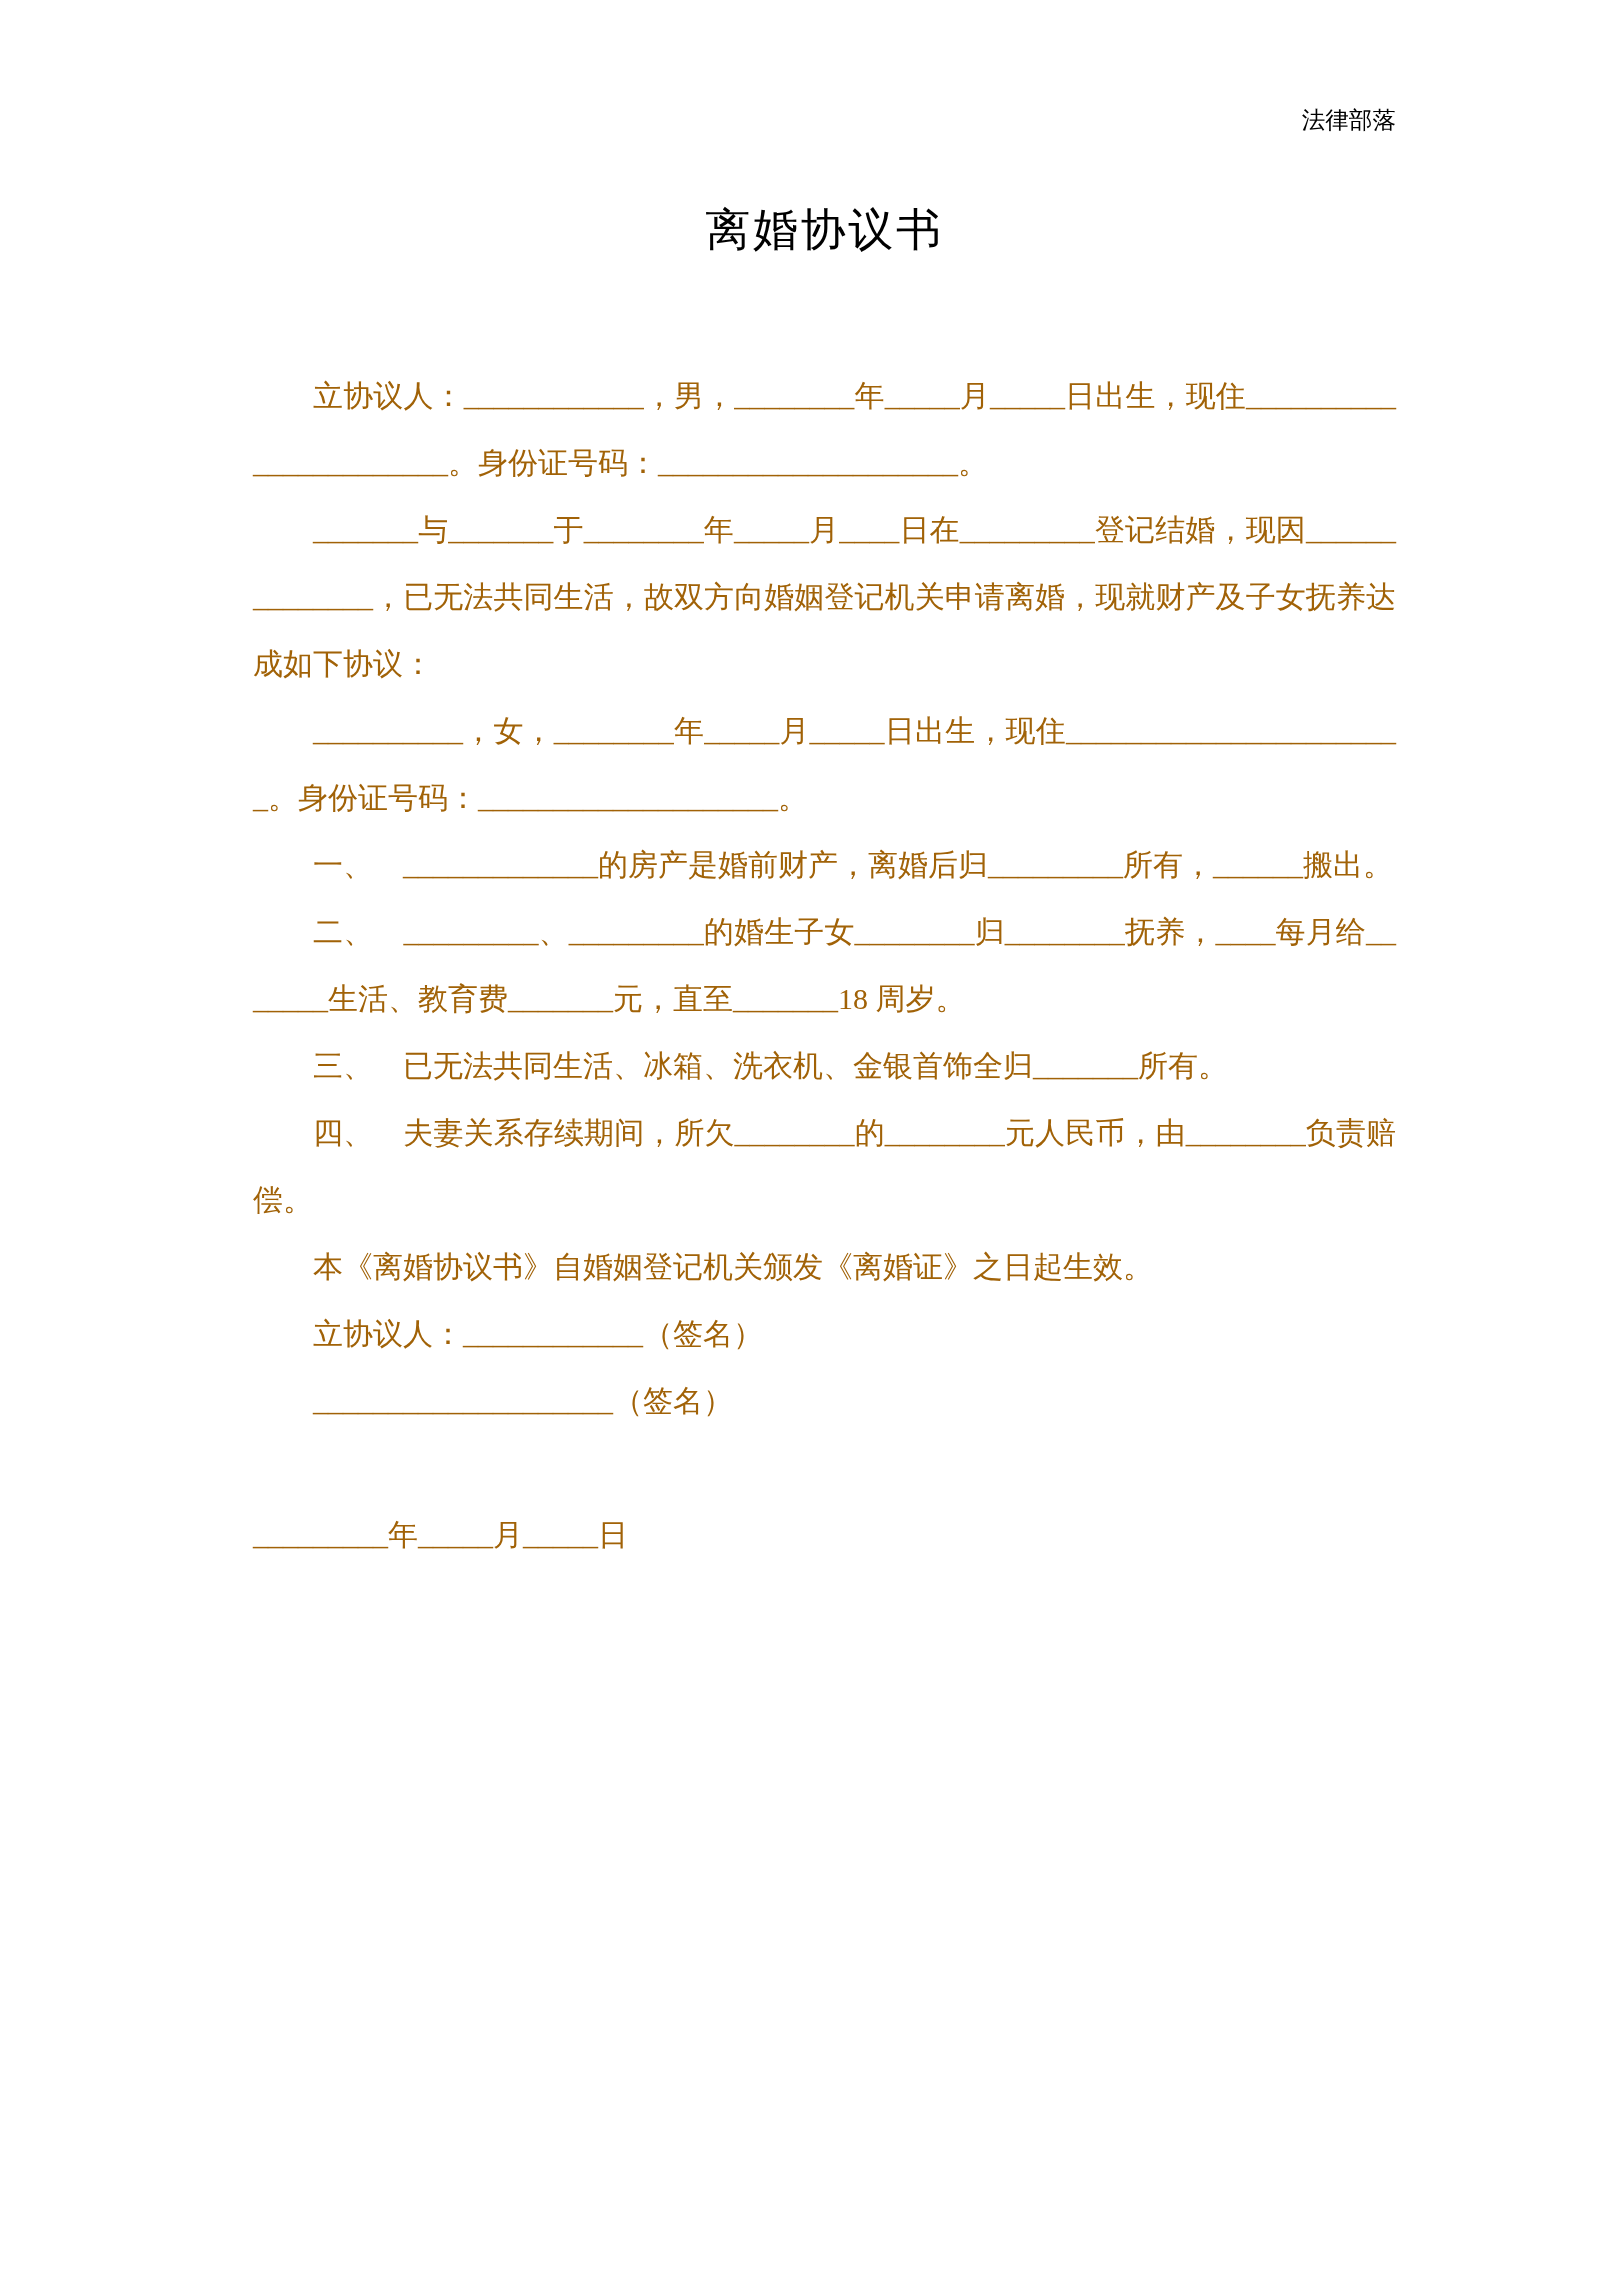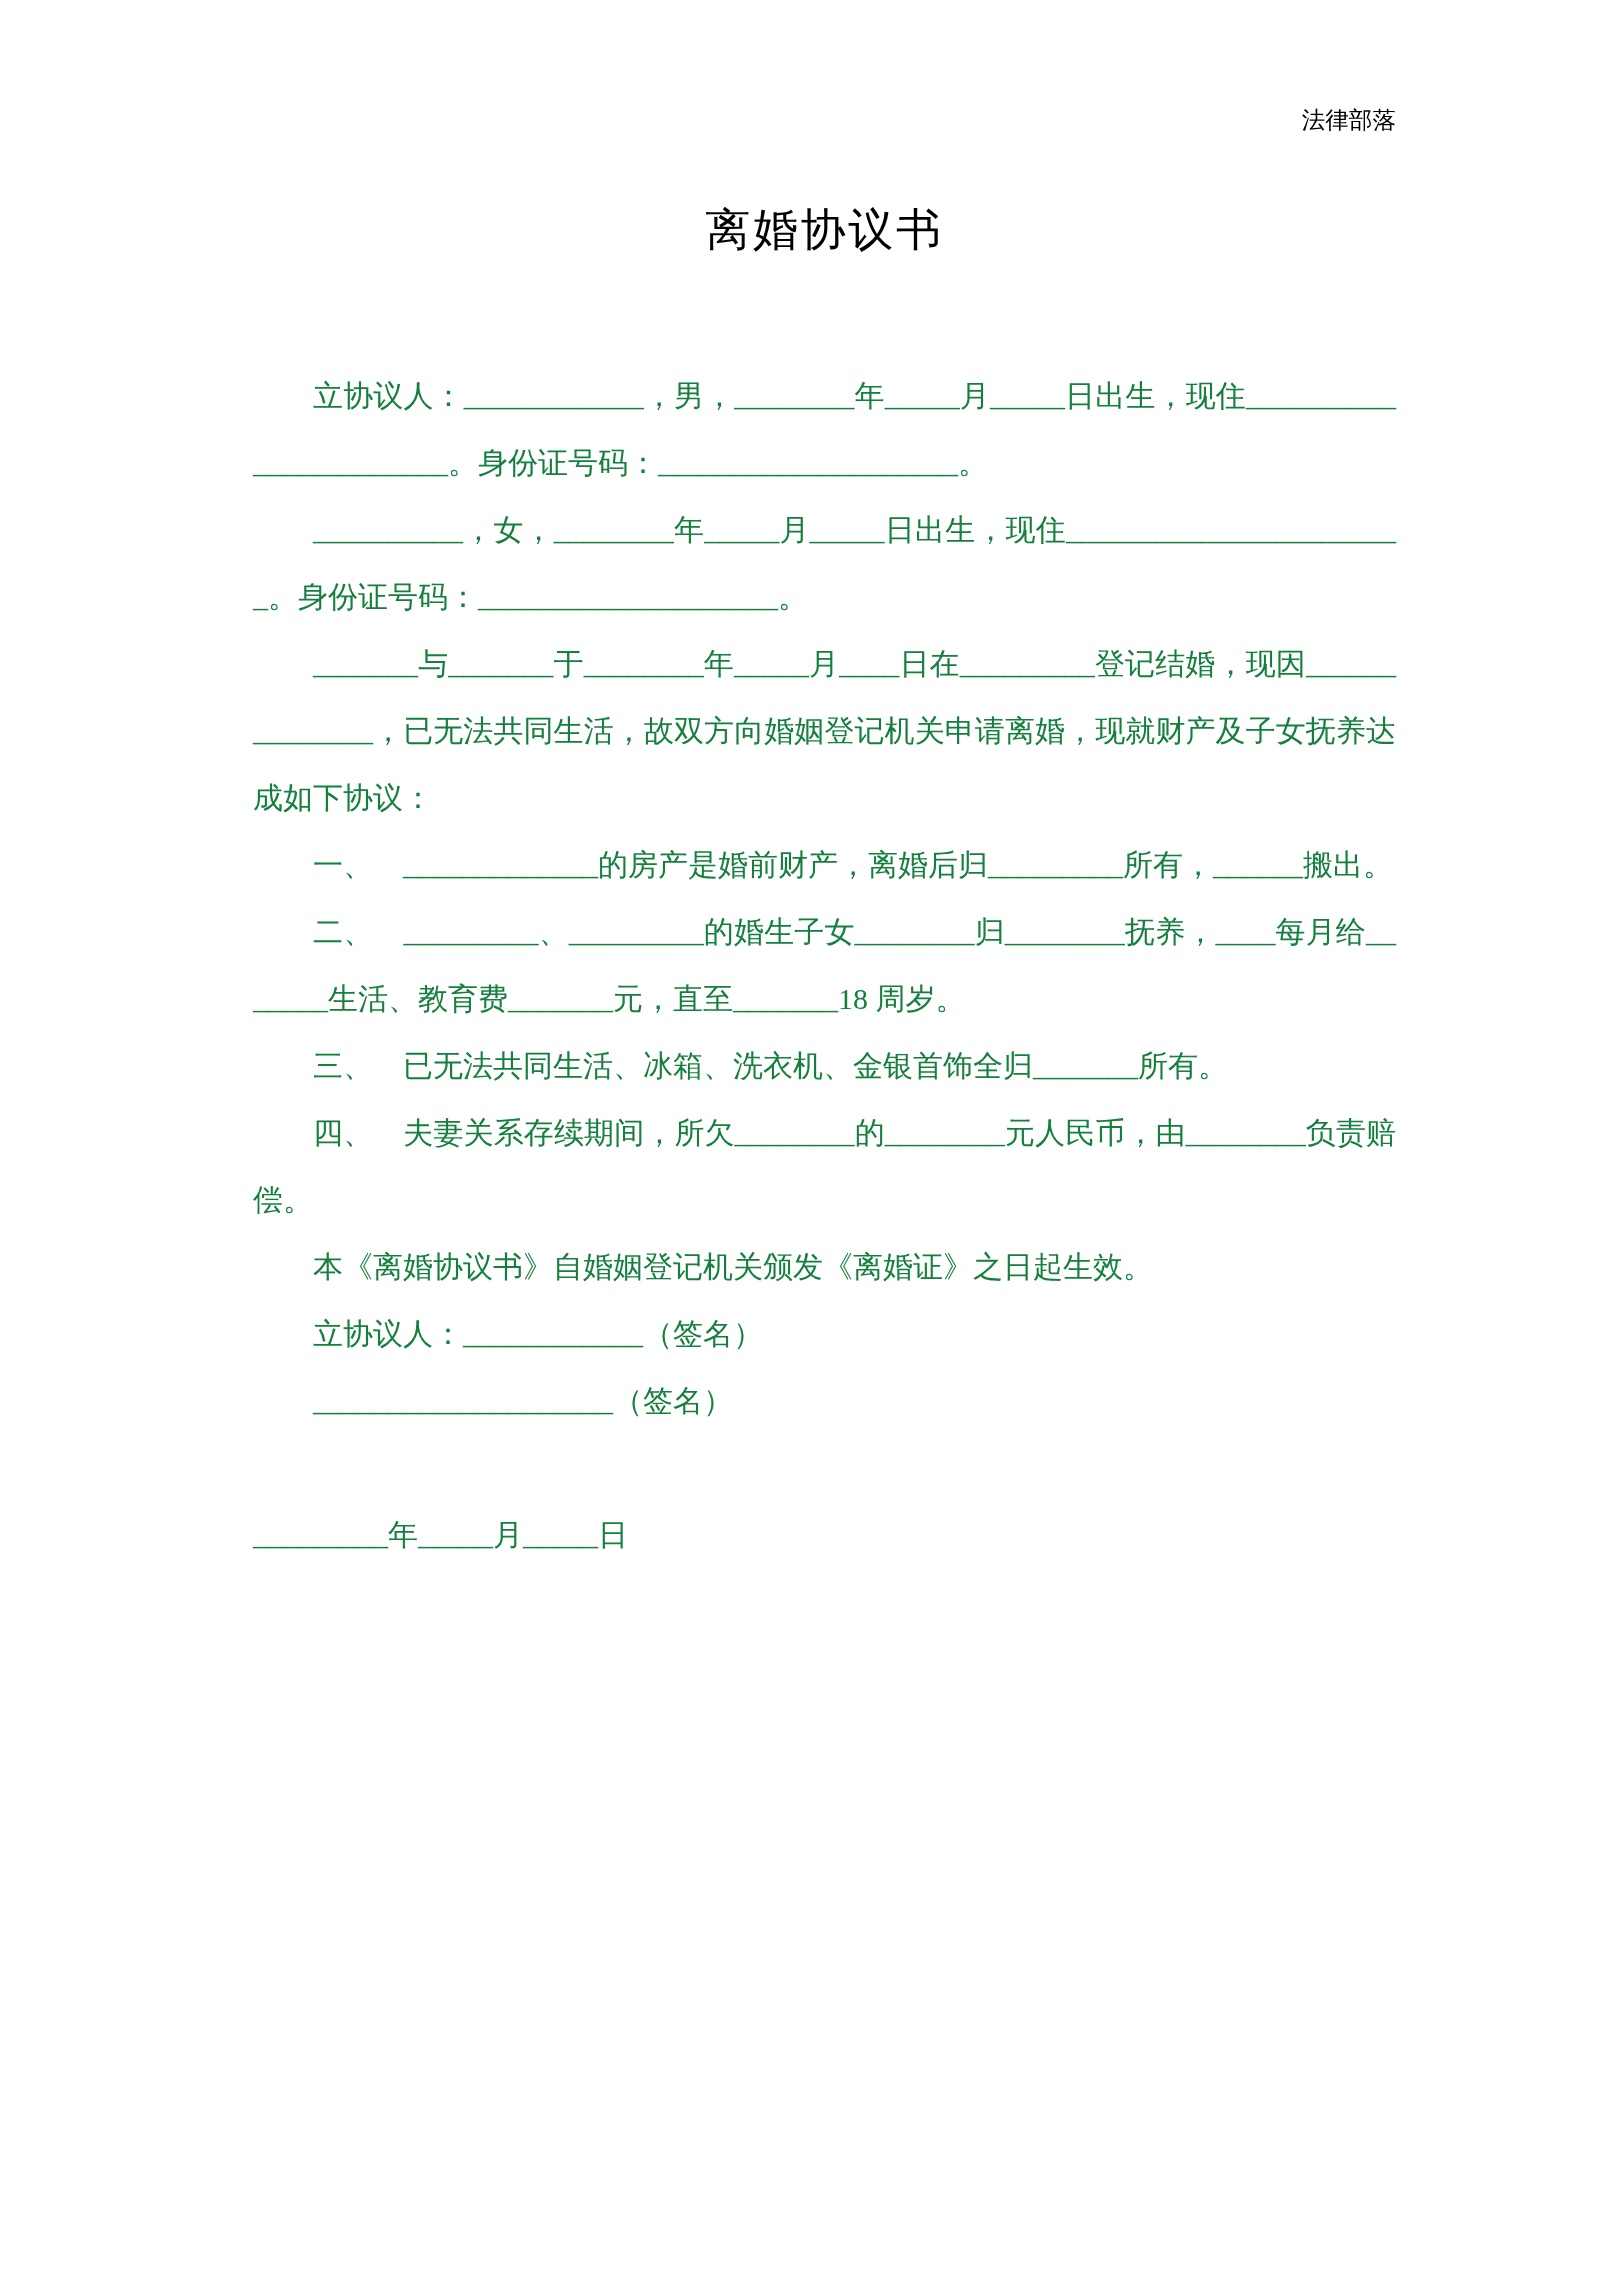--- a/index.html
+++ b/index.html
@@ -29,21 +29,21 @@
     font-size: 45px;
     font-weight: 400;
     letter-spacing: 2.7px;
     color: #000000;
   }
   .content {
     margin-top: 102px;
     font-size: 30px;
     line-height: 67px;
     text-align: justify;
-    color: #15803d;
+    color: #a16207;
   }
   .content p {
     margin: 0;
     text-indent: 2em;
     word-break: break-all;
   }
   .content p.date-line {
     text-indent: 0;
     text-align: left;
     margin-top: 67px;
@@ -55,23 +55,23 @@
 
 <div class="page">
 
   <div class="watermark">法律部落</div>
 
   <h1 class="doc-title">离婚协议书</h1>
 
   <div class="content">
     <p>立协议人：____________，男，________年_____月_____日出生，现住_______________________。身份证号码：____________________。</p>
 
+    <p>_______与_______于________年_____月____日在_________登记结婚，现因______________，已无法共同生活，故双方向婚姻登记机关申请离婚，现就财产及子女抚养达成如下协议：</p>
+
     <p>__________，女，________年_____月_____日出生，现住_______________________。身份证号码：____________________。</p>
-
-    <p>_______与_______于________年_____月____日在_________登记结婚，现因______________，已无法共同生活，故双方向婚姻登记机关申请离婚，现就财产及子女抚养达成如下协议：</p>
 
     <p>一、　_____________的房产是婚前财产，离婚后归_________所有，______搬出。</p>
 
     <p>二、　_________、_________的婚生子女________归________抚养，____每月给_______生活、教育费_______元，直至_______18 周岁。</p>
 
     <p>三、　已无法共同生活、冰箱、洗衣机、金银首饰全归_______所有。</p>
 
     <p>四、　夫妻关系存续期间，所欠________的________元人民币，由________负责赔偿。</p>
 
     <p>本《离婚协议书》自婚姻登记机关颁发《离婚证》之日起生效。</p>

